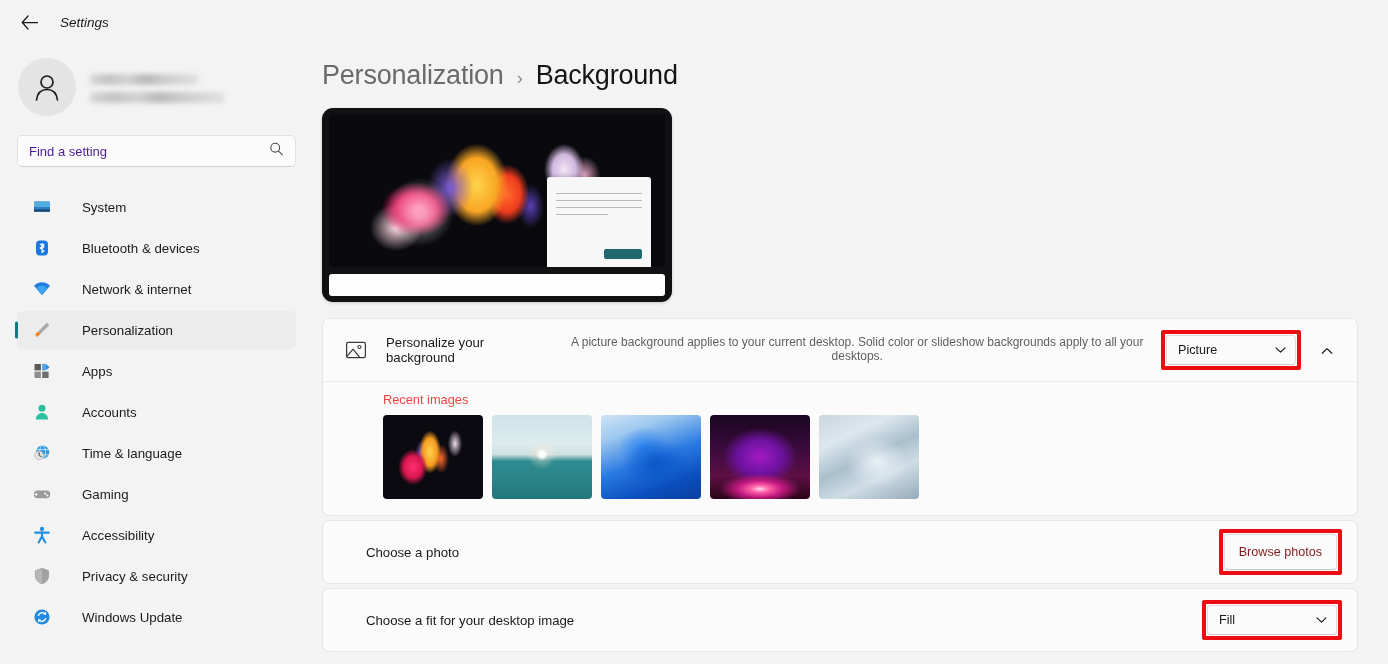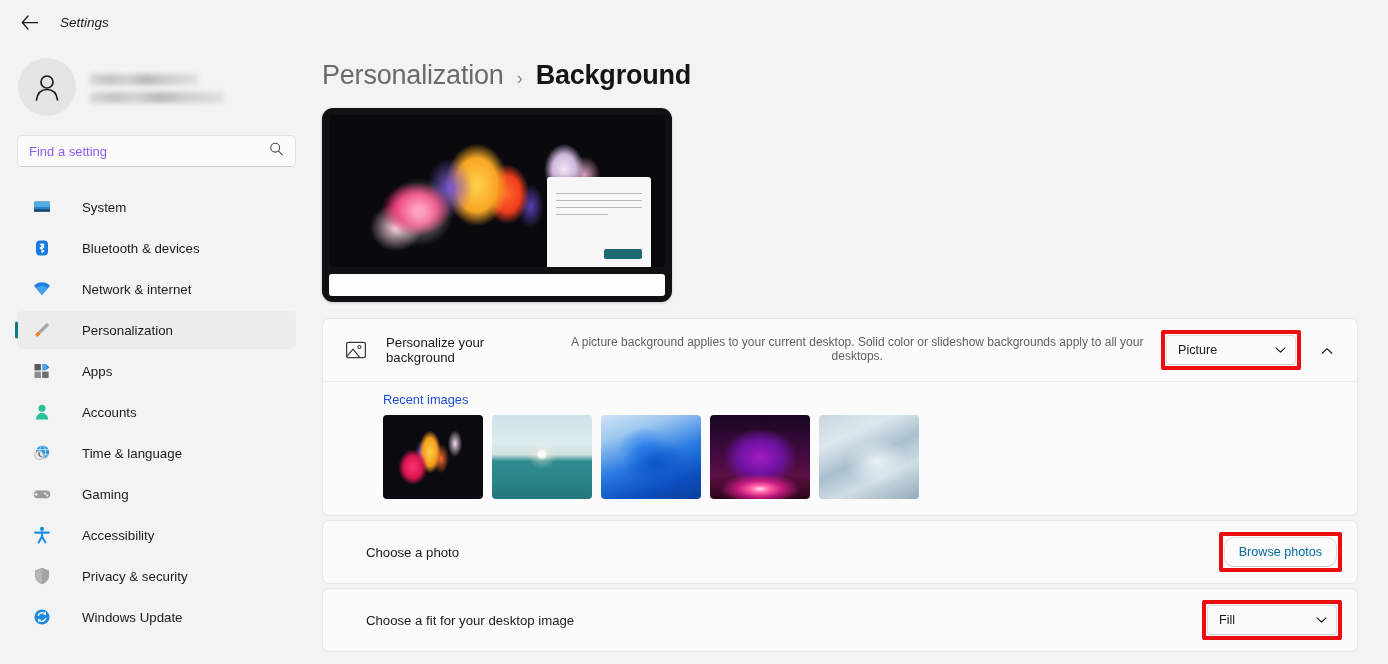--- a/index.html
+++ b/index.html
@@ -75,21 +75,21 @@
     margin-bottom: 21px;
     background: #fbfbfb;
     border: 1px solid #e2e2e2;
     border-bottom-color: #cfcfcf;
     border-radius: 5px;
     display: flex;
     align-items: center;
     padding: 0 11px;
     cursor: text;
   }
-  .searchbox .ph { font-size: 13px; color: #8b5cf6; }
+  .searchbox .ph { font-size: 13px; color: #4c1d95; }
   .searchbox .mag { position: absolute; right: 11px; top: 50%; transform: translateY(-50%); }
 
   .navlist { display: flex; flex-direction: column; gap: 3px; }
   .navitem {
     position: relative;
     height: 38px;
     display: flex;
     align-items: center;
     gap: 31px;
     padding-left: 15px;
@@ -115,21 +115,21 @@
   .breadcrumb {
     display: flex;
     align-items: baseline;
     gap: 13px;
     padding-top: 16px;
     padding-left: 2px;
     margin-bottom: 17px;
   }
   .bc-parent { font-size: 27px; color: #6a6a6a; cursor: pointer; letter-spacing: -0.2px; }
   .bc-sep { font-size: 18px; color: #8a8a8a; }
-  .bc-current { font-size: 27px; font-weight: bold; color: #141414; letter-spacing: -0.2px; }
+  .bc-current { font-size: 27px; font-weight: normal; color: #141414; letter-spacing: -0.2px; }
 
   
   .preview {
     width: 350px;
     height: 194px;
     background: #111114;
     border-radius: 11px;
     padding: 7px 7px 6px 7px;
     position: relative;
     box-shadow: 0 1px 3px rgba(0,0,0,0.18);
@@ -228,43 +228,43 @@
     display: flex;
     align-items: center;
     justify-content: space-between;
     padding: 0 9px 0 11px;
     font-size: 12.6px;
     color: #1a1a1a;
     cursor: pointer;
     gap: 26px;
   }
   .btn-std {
-    height: 30px;
+    height: 36px;
     background: #fbfbfb;
     border: 1px solid #dcdcdc;
     border-bottom-color: #c9c9c9;
-    border-radius: 10px;
+    border-radius: 4px;
     display: flex;
     align-items: center;
     justify-content: center;
     padding: 0 14px;
     font-size: 12.6px;
-    color: #0369a1;
+    color: #7f1d1d;
     cursor: pointer;
   }
   .expander {
     width: 30px; height: 30px;
     display: flex; align-items: center; justify-content: center;
     border-radius: 4px;
     cursor: pointer;
   }
 
   
   .recent-wrap { padding: 10px 20px 16px 60px; }
-  .recent-label { font-size: 12.8px; color: #1d4ed8; margin-bottom: 8px; }
+  .recent-label { font-size: 12.8px; color: #ef4444; margin-bottom: 8px; }
   .thumbs { display: flex; gap: 9px; }
   .thumb {
     width: 100px;
     height: 84px;
     border-radius: 4px;
     cursor: pointer;
     overflow: hidden;
     background-size: cover;
   }
   .thumb.t1 {

